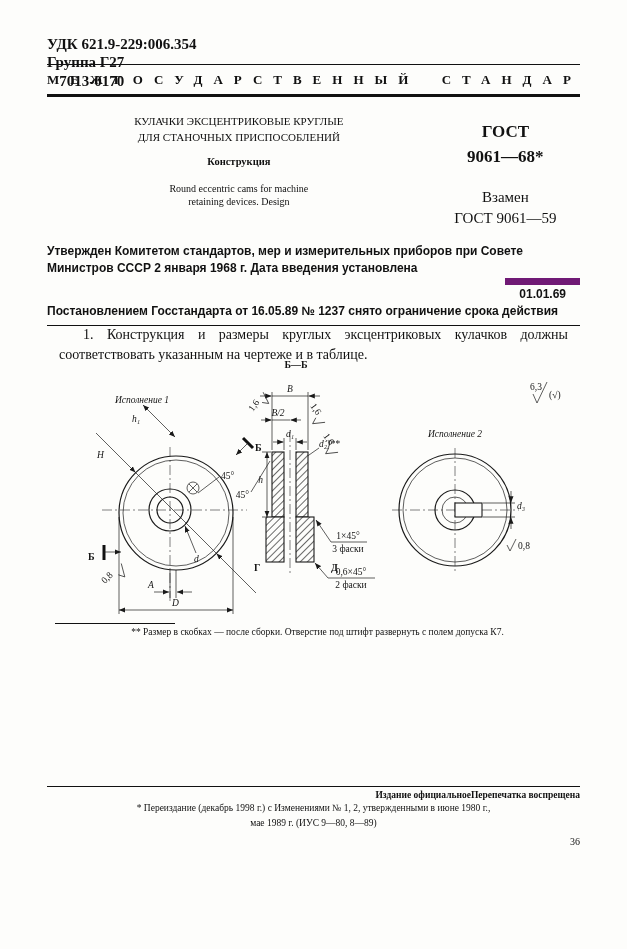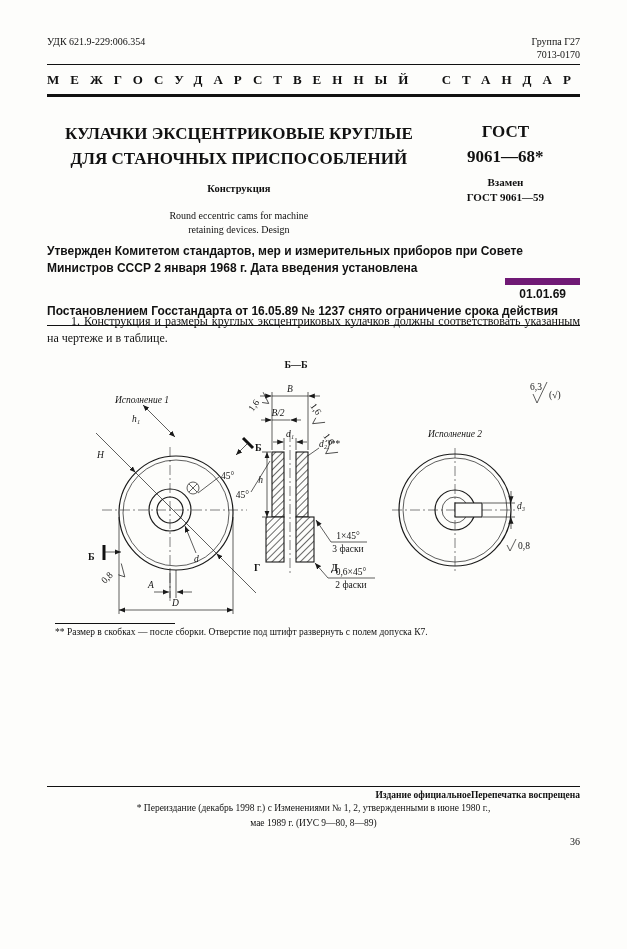--- a/index.html
+++ b/index.html
@@ -1,54 +1,54 @@
 <!DOCTYPE html>
 <html><head>
 <meta charset="utf-8">
 <style>
   html,body{margin:0;padding:0;background:#e8e8e8;}
   .page{position:relative;width:627px;height:949px;background:#fdfdfb;color:#111;
         font-family:"Liberation Serif","DejaVu Serif",serif;overflow:hidden;}
   .abs{position:absolute;left:47px;right:47px;}
   
-  .topline{display:flex;justify-content:space-between;align-items:flex-start;font-size:10px;font-weight:normal;}
+  .topline{display:flex;justify-content:space-between;align-items:flex-start;font-size:15px;font-weight:bold;flex-direction:column;}
   .topright{text-align:right;line-height:1.25;}
   .banner{border-top:1.5px solid #111;border-bottom:3px solid #111;padding:7px 0 6px;
           font-size:13px;font-weight:bold;letter-spacing:11px;word-spacing:8px;
           white-space:nowrap;overflow:hidden;text-align:center;}
   
   .title-block{display:flex;}
   .title-left{width:72%;text-align:center;}
   .title-right{width:28%;text-align:center;}
-  .title-main{margin:12px;font-size:17px;font-weight:bold;line-height:1.45;}
+  .title-main{margin:4px;font-size:11px;font-weight:normal;line-height:1.45;}
   .title-sub{margin:10px 0 0;font-size:10.5px;font-weight:bold;}
   .title-en{margin:15px 0 0;font-size:10px;line-height:1.35;}
   .gost{margin:10px 0 0;font-size:17px;font-weight:bold;line-height:1.45;}
-  .vzamen{margin:6px 0 0;font-size:11px;font-weight:bold;line-height:1.35;}
+  .vzamen{margin:18px 0 0;font-size:15px;font-weight:normal;line-height:1.35;}
   
   .approval{font-family:"Liberation Sans","DejaVu Sans",sans-serif;font-size:12px;font-weight:bold;
             border-bottom:1.5px solid #111;padding-bottom:6px;}
   .appr-text{margin:0;line-height:1.4;}
   .appr-date-row{text-align:right;margin:1px 0 2px;}
   .appr-date{display:inline-block;border-top:7px solid #701a75;padding:2px 14px 0 14px;}
   
-  .para{font-size:12px;line-height:1.4;text-align:justify;margin:0;text-indent:24px;}
+  .para{font-size:14px;line-height:1.4;text-align:justify;margin:12px;text-indent:24px;}
   
   svg text{font-size:9.5px;fill:#141414;font-family:"Liberation Serif","DejaVu Serif",serif;}
   svg .lbl-it{font-style:italic;}
   svg .lbl-b{font-weight:bold;font-size:10px;}
   .ol{fill:none;stroke:#1a1a1a;stroke-width:1.2;}
   .ol2{fill:none;stroke:#1a1a1a;stroke-width:0.7;}
   .dim{fill:none;stroke:#1a1a1a;stroke-width:0.7;}
   .cl{fill:none;stroke:#1a1a1a;stroke-width:0.55;stroke-dasharray:10 3 2 3;}
   .thick{stroke:#111;stroke-width:3;}
   .hx{stroke:#1a1a1a;stroke-width:1.1;}
   
   .fn-rule{width:120px;border-top:1px solid #111;margin:0 0 3px 8px;}
-  .footnote{margin:0;font-size:9.5px;padding-left:8px;}
+  .footnote{margin:0;font-size:9.5px;padding-left:8px;text-align:center;}
   
   .footer{border-top:1.5px solid #111;padding-top:3px;font-size:9.5px;}
   .footer-row{display:flex;justify-content:flex-end;font-weight:bold;}
   .rev{margin:2px 0 0;text-align:center;line-height:1.35;}
   .pageno{text-align:right;font-size:10px;}
 </style>
 </head>
 <body>
 
 <div class="page">

